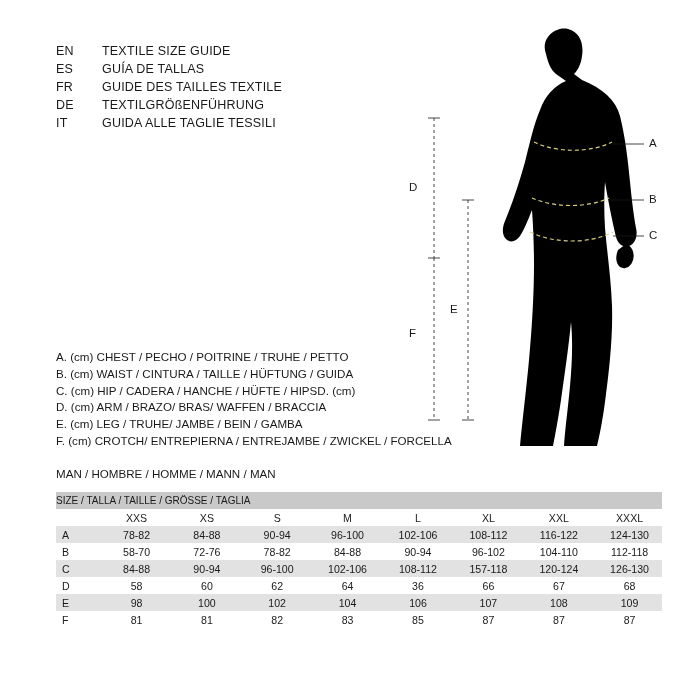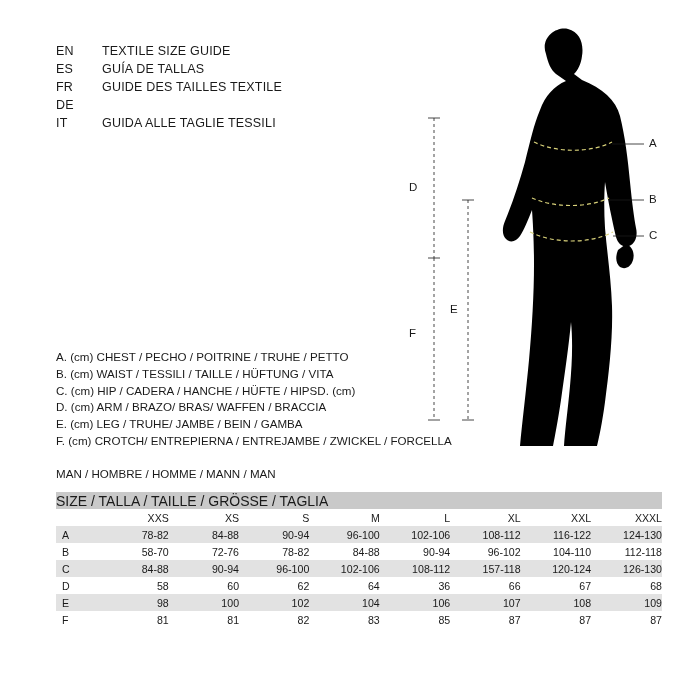--- a/index.html
+++ b/index.html
@@ -76,33 +76,33 @@
     width: 606px;
     font-size: 10.6px;
   }
   table.size-table td {
     padding: 0;
     height: 17px;
     vertical-align: middle;
   }
   .row-head td {
     background: #c9c9c9;
-    font-size: 14px;
+    font-size: 10px;
     padding-left: 6px;
     height: 18px;
   }
   .row-shade td { background: #e2e2e2; }
   .row-plain td { background: #ffffff; }
   .col-label {
     width: 38px;
     padding-left: 6px !important;
   }
   .cell {
     width: 71px;
-    text-align: right;
+    text-align: center;
     padding-left: 2px !important;
   }
   .cell-inner {
     display: block;
     padding-left: 4px;
   }
 
   
   .figure {
     position: absolute;
@@ -132,20 +132,21 @@
     <div class="lang-row">
       <span class="lang-code">ES</span>
       <span class="lang-text">GUÍA DE TALLAS</span>
     </div>
     <div class="lang-row">
       <span class="lang-code">FR</span>
       <span class="lang-text">GUIDE DES TAILLES TEXTILE</span>
     </div>
     <div class="lang-row">
       <span class="lang-code">DE</span>
+      <span class="lang-text">TEXTILGRÖßENFÜHRUNG</span>
     </div>
     <div class="lang-row">
       <span class="lang-code">IT</span>
       <span class="lang-text">GUIDA ALLE TAGLIE TESSILI</span>
     </div>
   </div>
 
   <div class="figure">
     <svg width="270" height="460" viewBox="0 0 270 460" xmlns="http://www.w3.org/2000/svg">
 
@@ -223,21 +224,21 @@
     <span class="meas-label" style="left:243px; top:117px;">A</span>
     <span class="meas-label" style="left:243px; top:173px;">B</span>
     <span class="meas-label" style="left:243px; top:209px;">C</span>
     <span class="meas-label" style="left:3px; top:161px;">D</span>
     <span class="meas-label" style="left:44px; top:283px;">E</span>
     <span class="meas-label" style="left:3px; top:307px;">F</span>
   </div>
 
   <div class="legend">
     <div class="legend-row">A. (cm) CHEST / PECHO / POITRINE / TRUHE / PETTO</div>
-    <div class="legend-row">B. (cm) WAIST / TESSILI / TAILLE / HÜFTUNG / VITA</div>
+    <div class="legend-row">B. (cm) WAIST / CINTURA / TAILLE / HÜFTUNG / GUIDA</div>
     <div class="legend-row">C. (cm) HIP / CADERA / HANCHE / HÜFTE / HIPSD. (cm)</div>
     <div class="legend-row">D. (cm) ARM / BRAZO/ BRAS/ WAFFEN / BRACCIA</div>
     <div class="legend-row">E. (cm) LEG / TRUHE/ JAMBE / BEIN / GAMBA</div>
     <div class="legend-row">F. (cm) CROTCH/ ENTREPIERNA / ENTREJAMBE / ZWICKEL / FORCELLA</div>
   </div>
 
   <div class="gender-line">MAN / HOMBRE / HOMME / MANN / MAN</div>
 
   <div class="table-wrap">
     <table class="size-table">

